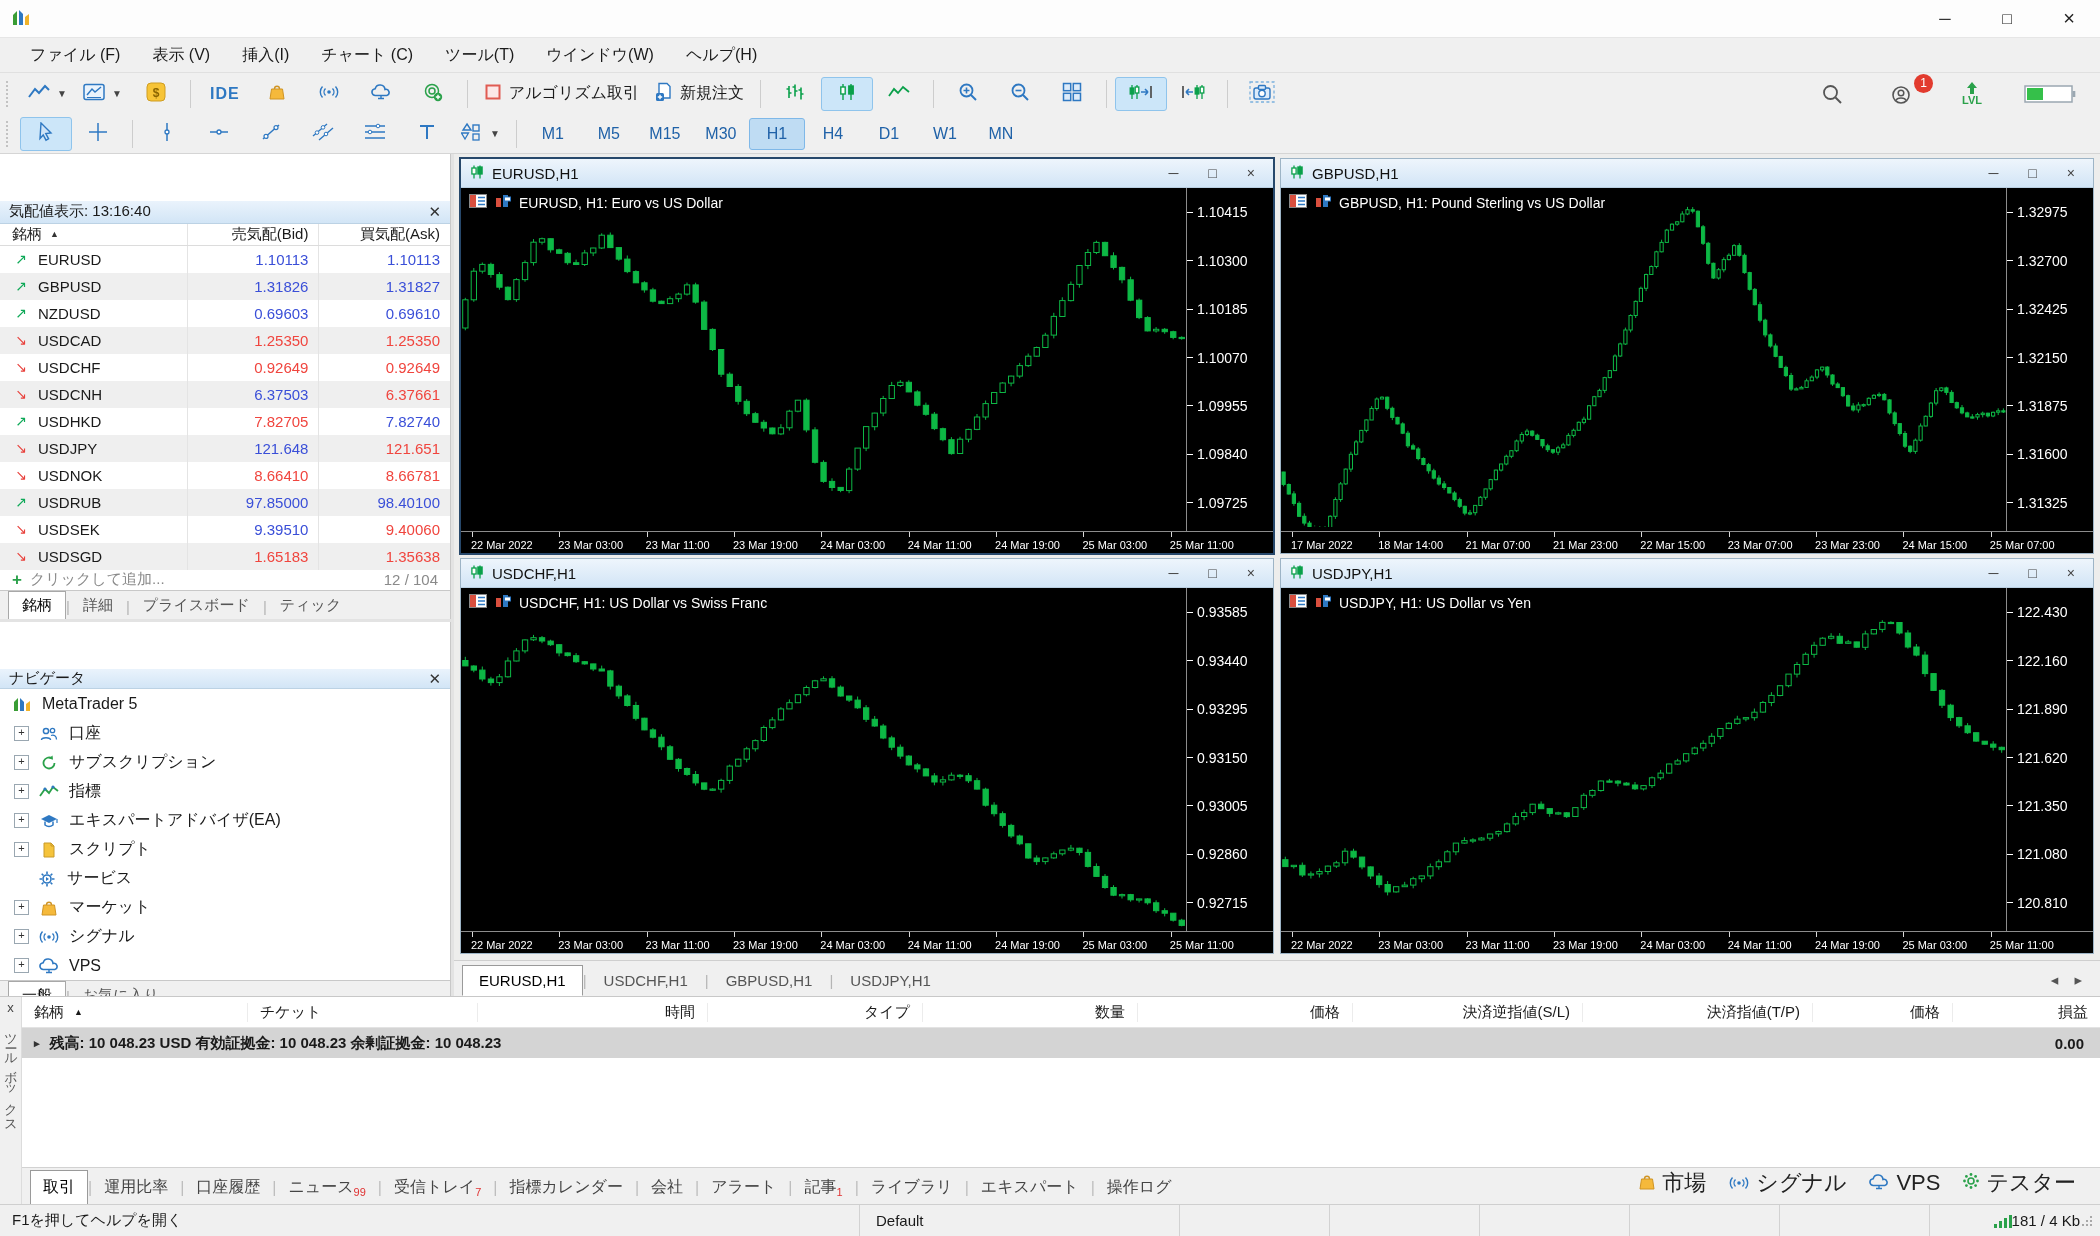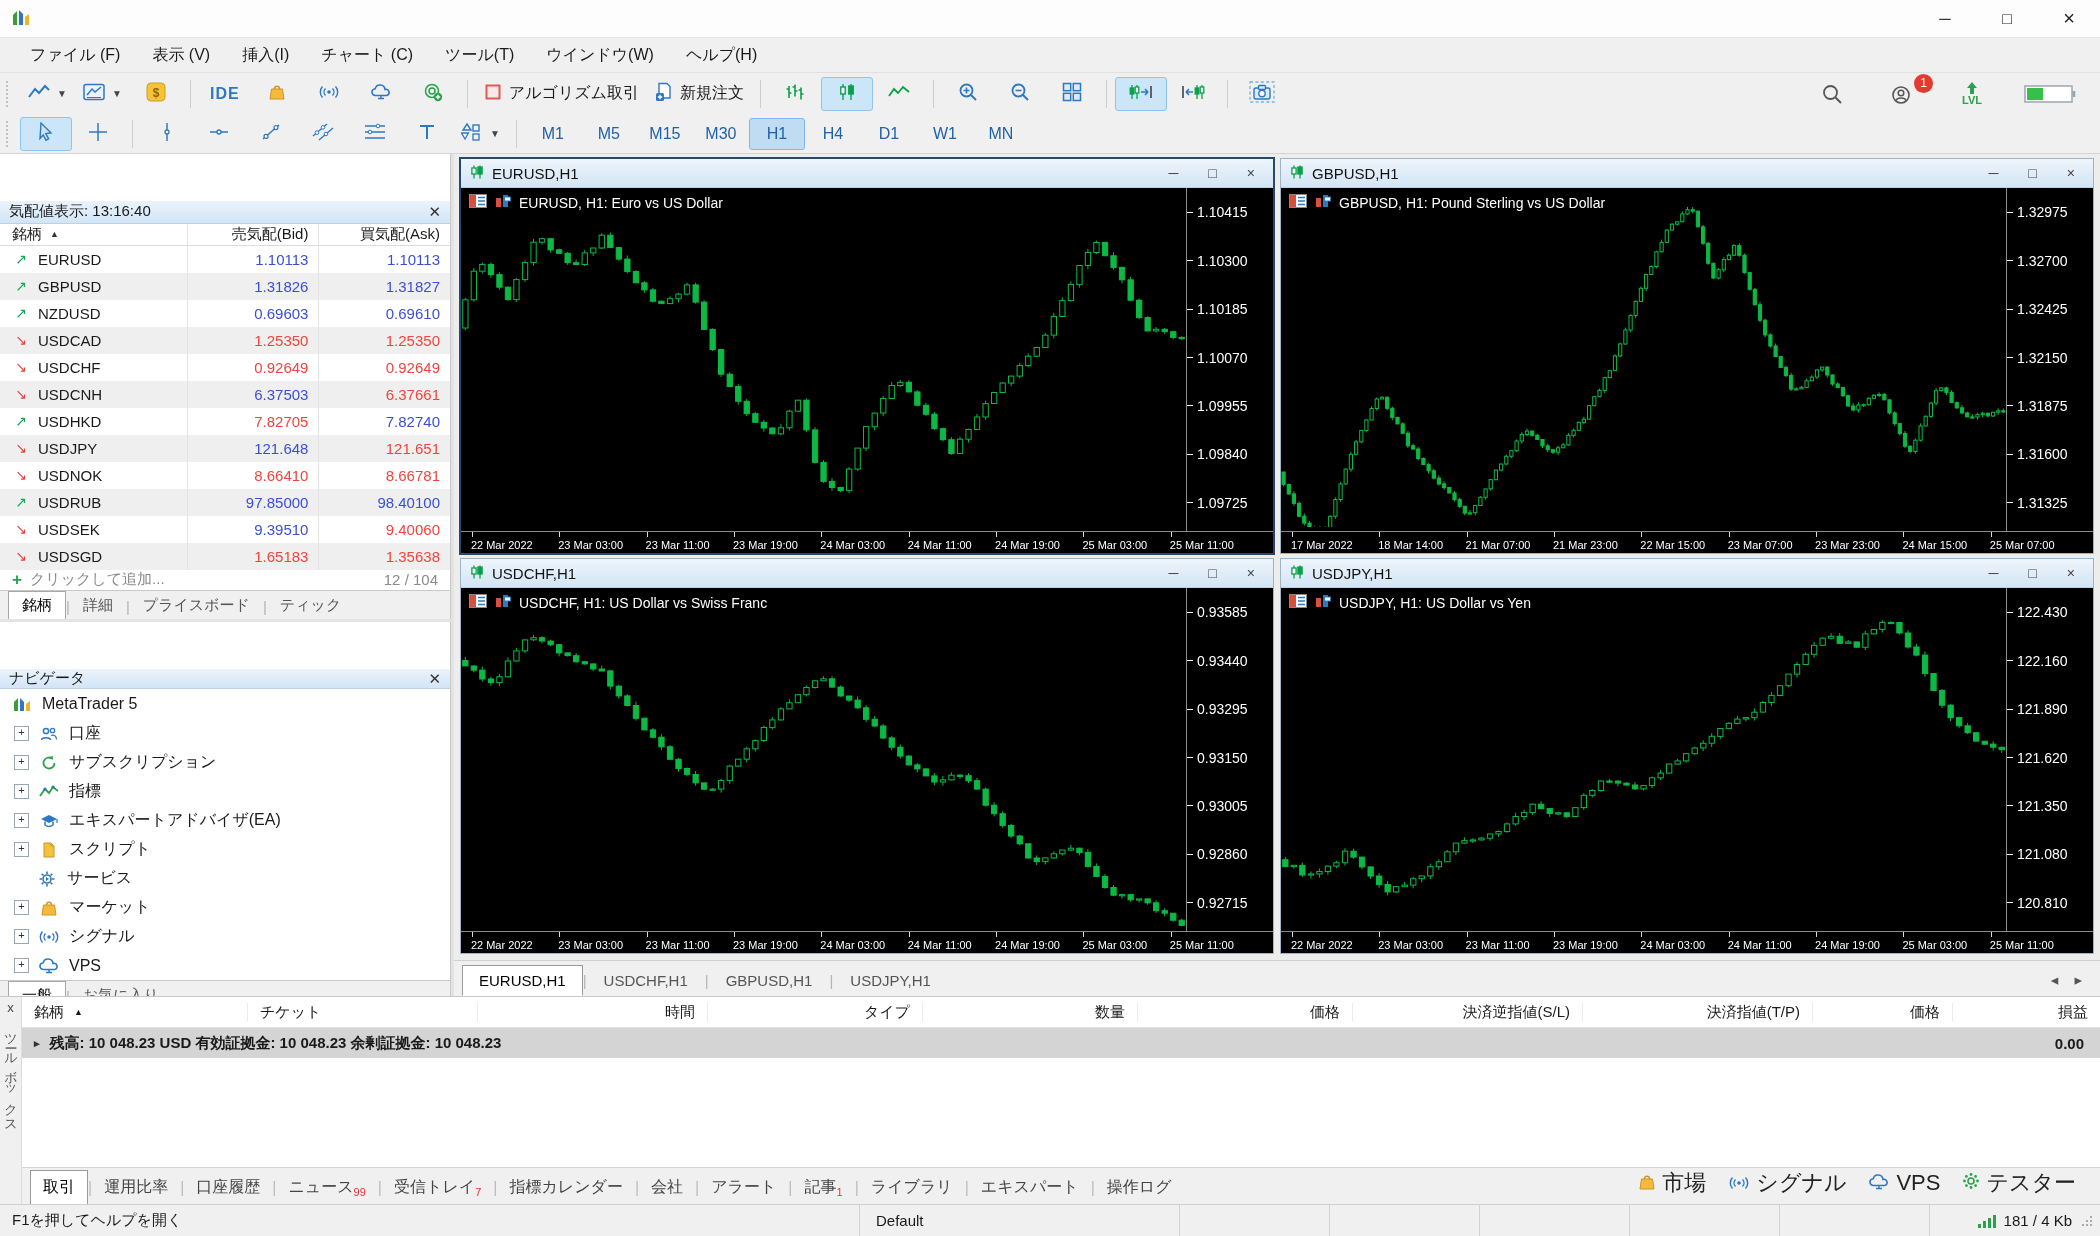--- a/index.html
+++ b/index.html
@@ -104,21 +104,21 @@
   .tb-tab{padding:6px 12px;color:#444;white-space:nowrap;}
   .tb-tab.active{background:#fff;border:1px solid #9a9a9a;border-bottom:none;color:#000;}
   .tb-tab sub{color:#e03131;font-size:11px;}
   .tb-tab-sep{color:#bdbdbd;padding-bottom:7px;}
   .tbx-right{margin-left:auto;display:flex;gap:22px;align-items:center;padding:0 16px 6px 0;font-size:22px;color:#222;}
   .tbx-right .itm{display:flex;align-items:center;gap:6px;}
   
   #statusbar{left:0;top:1204px;width:2100px;height:32px;background:#f0f0f0;border-top:1px solid #cfcfcf;
              display:flex;align-items:stretch;font-size:15px;box-sizing:border-box;}
   .ss{border-right:1px solid #d2d2d2;display:flex;align-items:center;box-sizing:border-box;}
-  .ss.last{flex:1;border-right:none;justify-content:flex-end;gap:8px;padding-right:6px;}
+  .ss.last{flex:1;border-right:none;justify-content:flex-end;padding-right:6px;}
   .sbars{display:flex;align-items:flex-end;gap:2px;height:15px;}
   .sbars i{width:3px;background:#2aa14a;display:block;}
 </style>
 </head>
 <body>
 
 <div id="app">
 
   <div id="titlebar" class="abs">
     <span>

